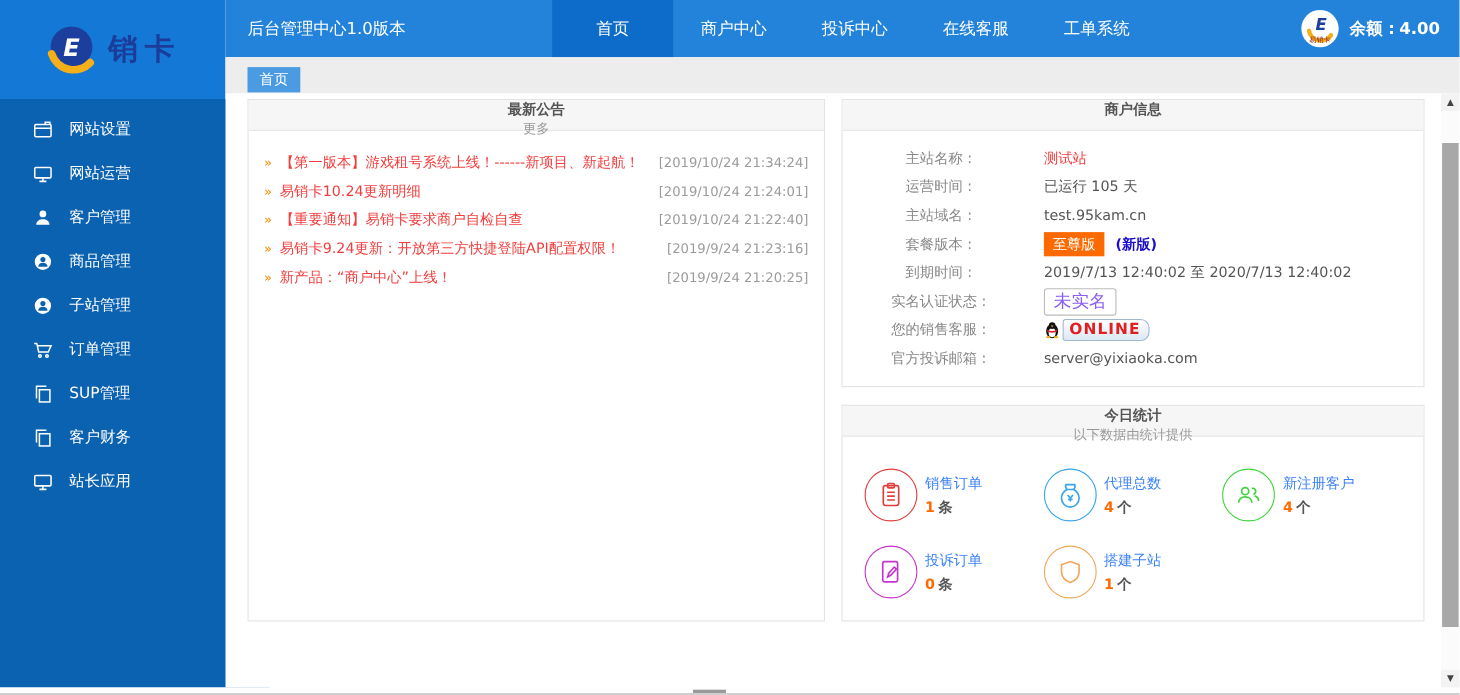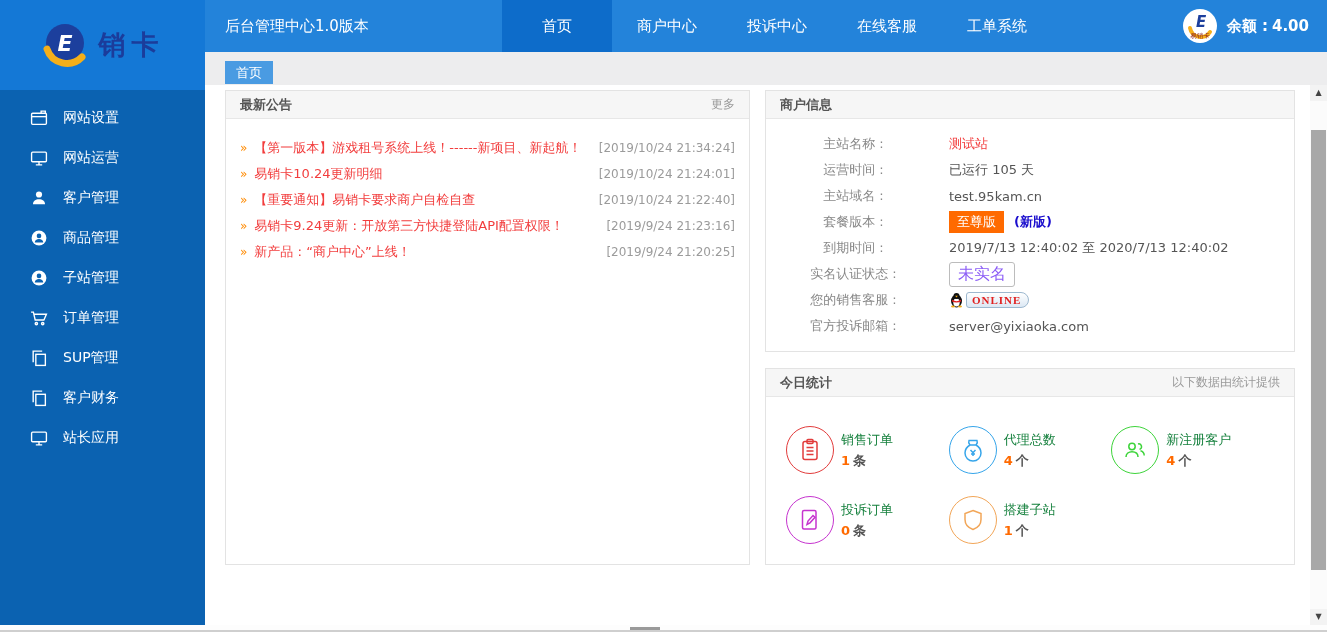--- a/index.html
+++ b/index.html
@@ -31,21 +31,21 @@
 
   
   .tabbar { position:absolute; left:205px; top:52px; width:1122px; height:33px; background:#ededee; }
   .tab { position:absolute; left:20px; top:9px; height:23px; line-height:23px;
     background:#4a9be2; color:#fff; font-size:13px; padding:0 11px; cursor:pointer; }
 
   
   .content { position:absolute; left:205px; top:85px; width:1122px; height:540px; background:#fff; }
   .panel { position:absolute; background:#fff; border:1px solid #e3e3e3; }
   .panel-hd { height:28px; background:#f6f6f6; border-bottom:1px solid #e7e7e7;
-    display:flex; align-items:center; justify-content:space-between; padding:0 14px; }
+    display:flex; align-items:center; justify-content:space-between; padding:0 14px;flex-direction:column; }
   .panel-hd .p-title { font-size:13px; color:#555; font-weight:bold; }
   .panel-hd .p-extra { font-size:12px; color:#999; cursor:pointer; }
 
   .ann-panel { left:20px; top:5px; width:525px; height:475px; }
   .ann-list { padding:16px 14px 0 14px; }
   .ann-row { height:26px; display:flex; align-items:center; font-size:13px; }
   .ann-arrow { color:#ff8a00; font-size:12px; margin-right:7px; }
   .ann-link { color:#f23d3d; cursor:pointer; white-space:nowrap; overflow:hidden;
     text-overflow:ellipsis; flex:1 1 auto; }
   .ann-date { color:#9b9b9b; font-size:12px; margin-left:10px; white-space:nowrap; }
@@ -55,31 +55,31 @@
   .m-row { height:26px; display:flex; align-items:center; font-size:13px; }
   .m-label { width:175px; text-align:center; color:#888; }
   .m-val { color:#555; margin-left:8px; display:flex; align-items:center; }
   .m-val.red { color:#f23d3d; }
   .badge-orange { background:#ff6a00; color:#fff; padding:2px 8px; font-size:13px; }
   .new-link { color:#1a0dcd; font-weight:bold; margin-left:10px; cursor:pointer; }
   .tag-gray { border:1px solid #bcbcbc; border-radius:3px; color:#8b5cf6;
     font-size:16px; padding:1px 8px; }
   .qq-badge { display:flex; align-items:center; cursor:pointer; }
   .qq-btn { margin-left:2px; border:1px solid #9db8cf; border-radius:3px 8px 8px 3px;
-    background:linear-gradient(#ffffff,#dce8f4); color:#e02020; font-size:11px;
-    font-weight:bold; letter-spacing:1px; padding:1px 7px 1px 5px;font-family:Liberation Serif, serif; }
+    background:linear-gradient(#ffffff,#dce8f4); color:#e02020; font-size:14px;
+    font-weight:bold; letter-spacing:1px; padding:1px 7px 1px 5px; }
 
   .stats-panel { left:560px; top:283px; width:530px; height:197px; }
   .stats-grid { display:grid; grid-template-columns:1fr 1fr 1fr; grid-template-rows:1fr 1fr;
     padding:18px 20px 10px 20px; height:168px; }
   .stat-card { display:flex; align-items:center; }
   .stat-ic { width:48px; height:48px; border:1px solid currentColor; border-radius:50%;
     display:flex; align-items:center; justify-content:center; flex:0 0 auto; }
   .stat-txt { margin-left:7px; font-size:13px; }
-  .stat-label { color:#15803d; }
+  .stat-label { color:#3b82f6; }
   .stat-value { margin-top:3px; font-weight:bold; }
   .stat-num { color:#ff6a00; }
   .stat-unit { color:#555; margin-left:3px; font-weight:bold; }
 
   
   .vscroll { position:absolute; right:0; top:85px; width:17px; height:540px; background:#fbfbfb; }
   .sc-btn { position:absolute; left:0; width:17px; height:16px; background:#f3f3f3;
     color:#444; font-size:8px; text-align:center; line-height:16px; cursor:pointer; }
   .sc-up { top:0; } .sc-down { bottom:0; }
   .sc-thumb { position:absolute; left:1px; top:45px; width:15px; height:440px;

